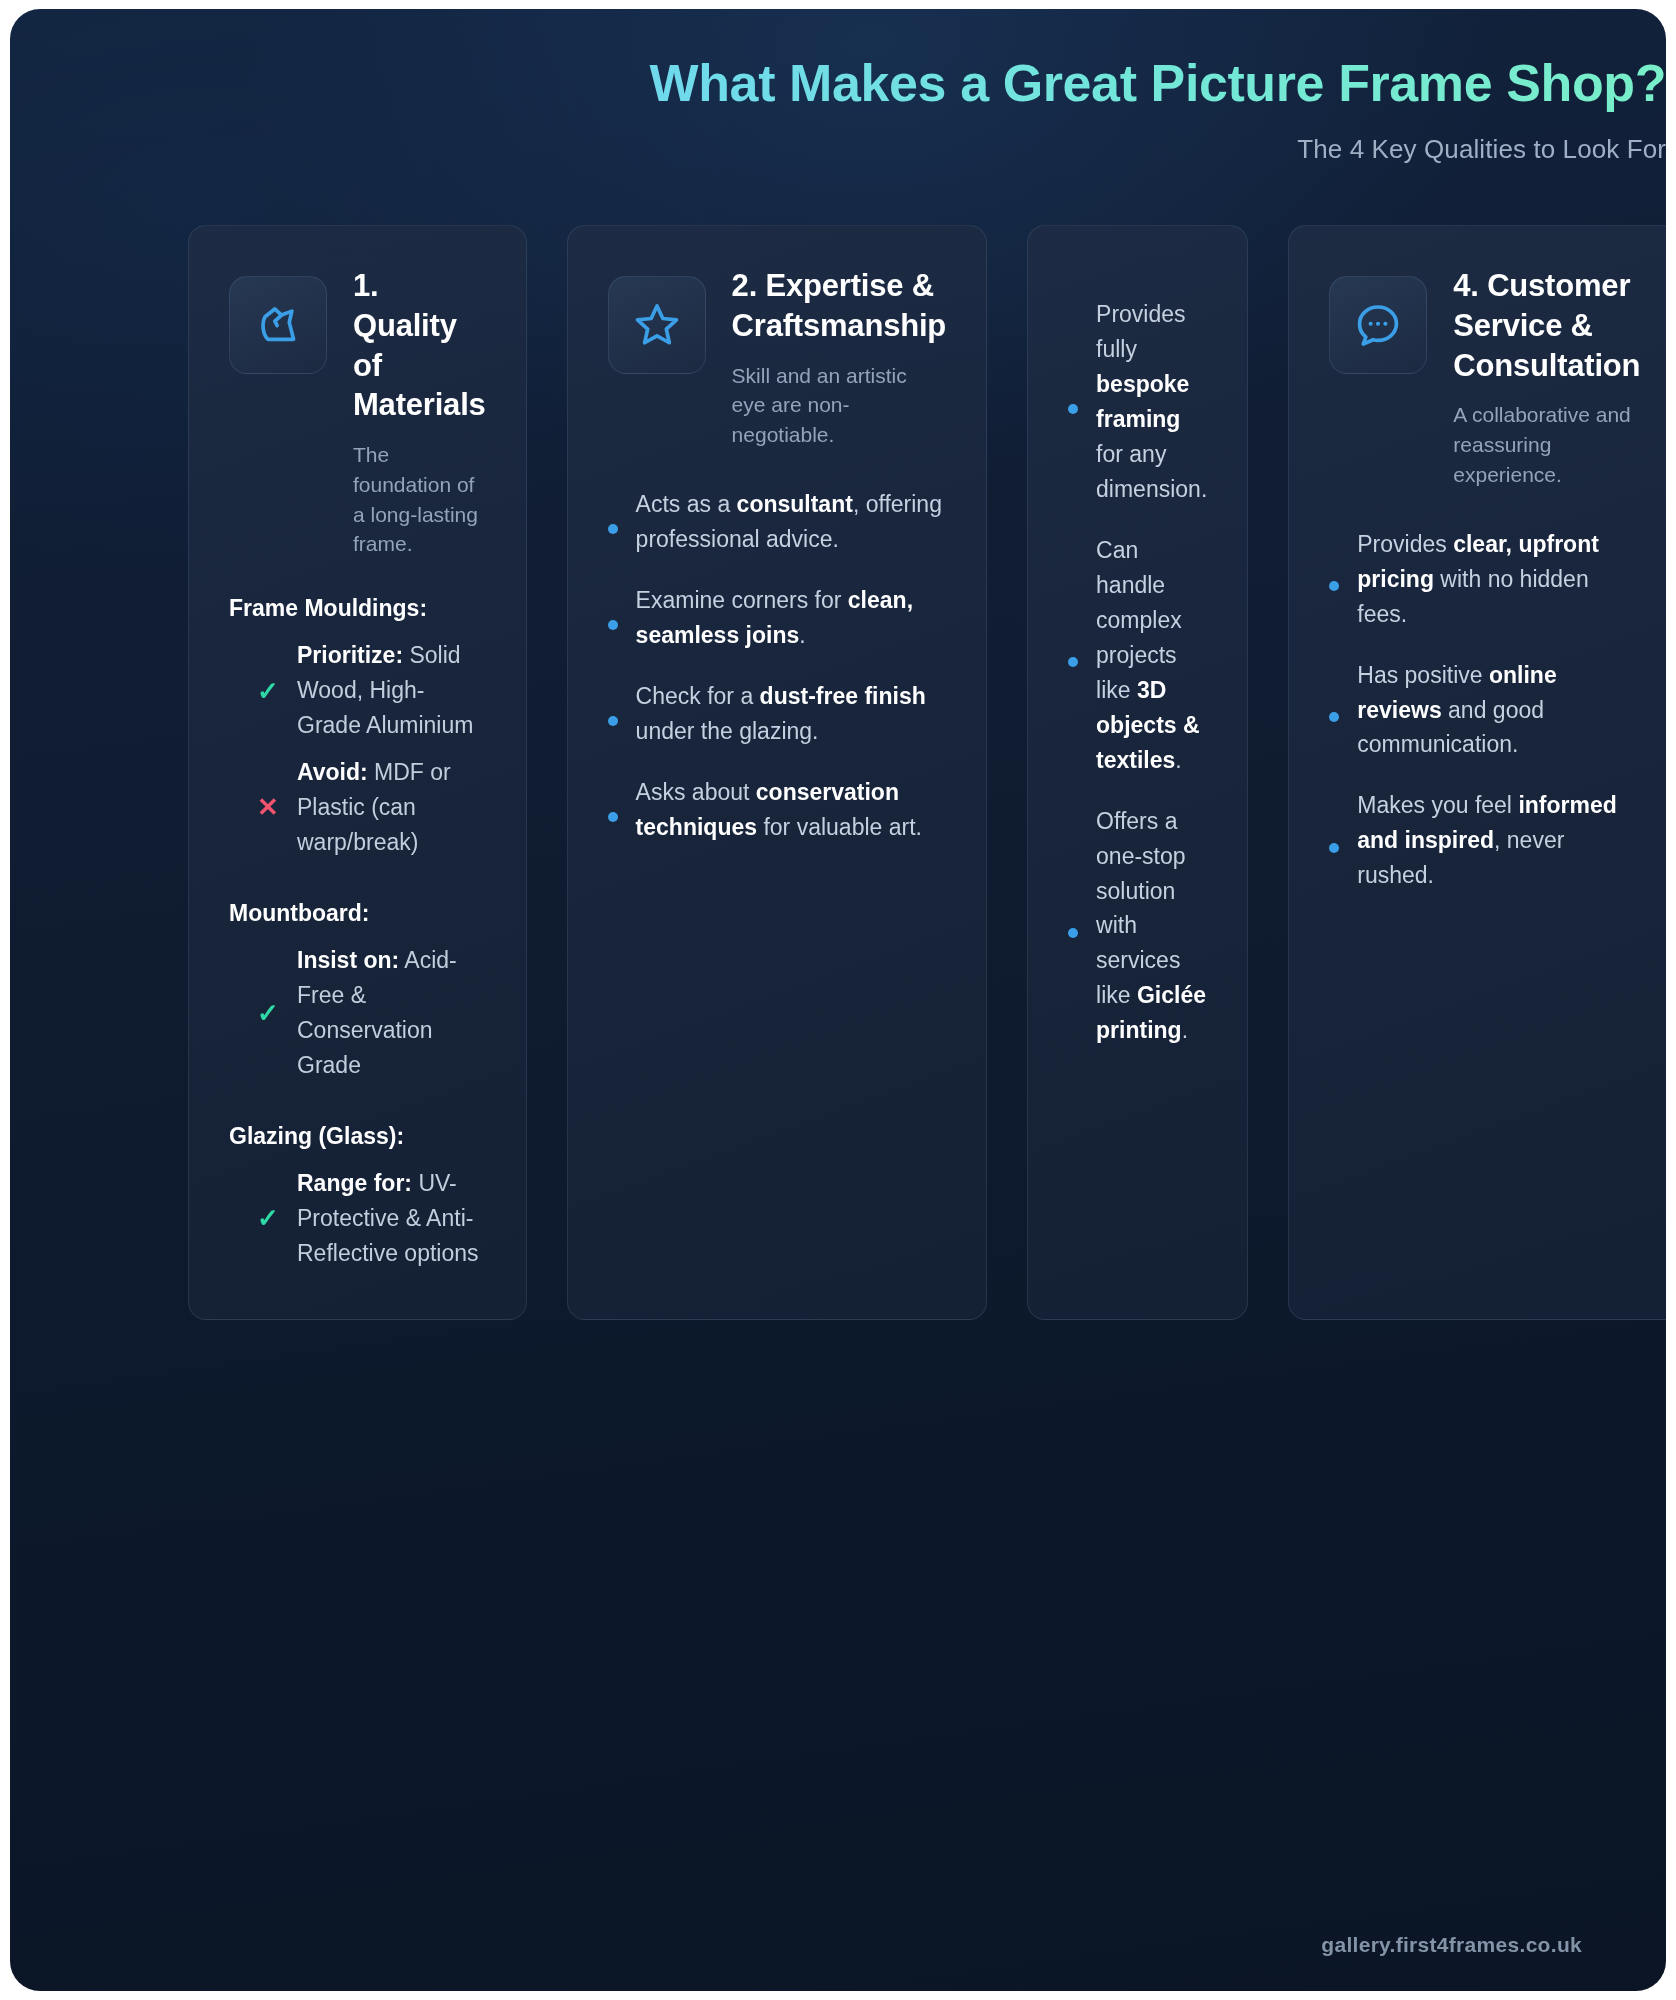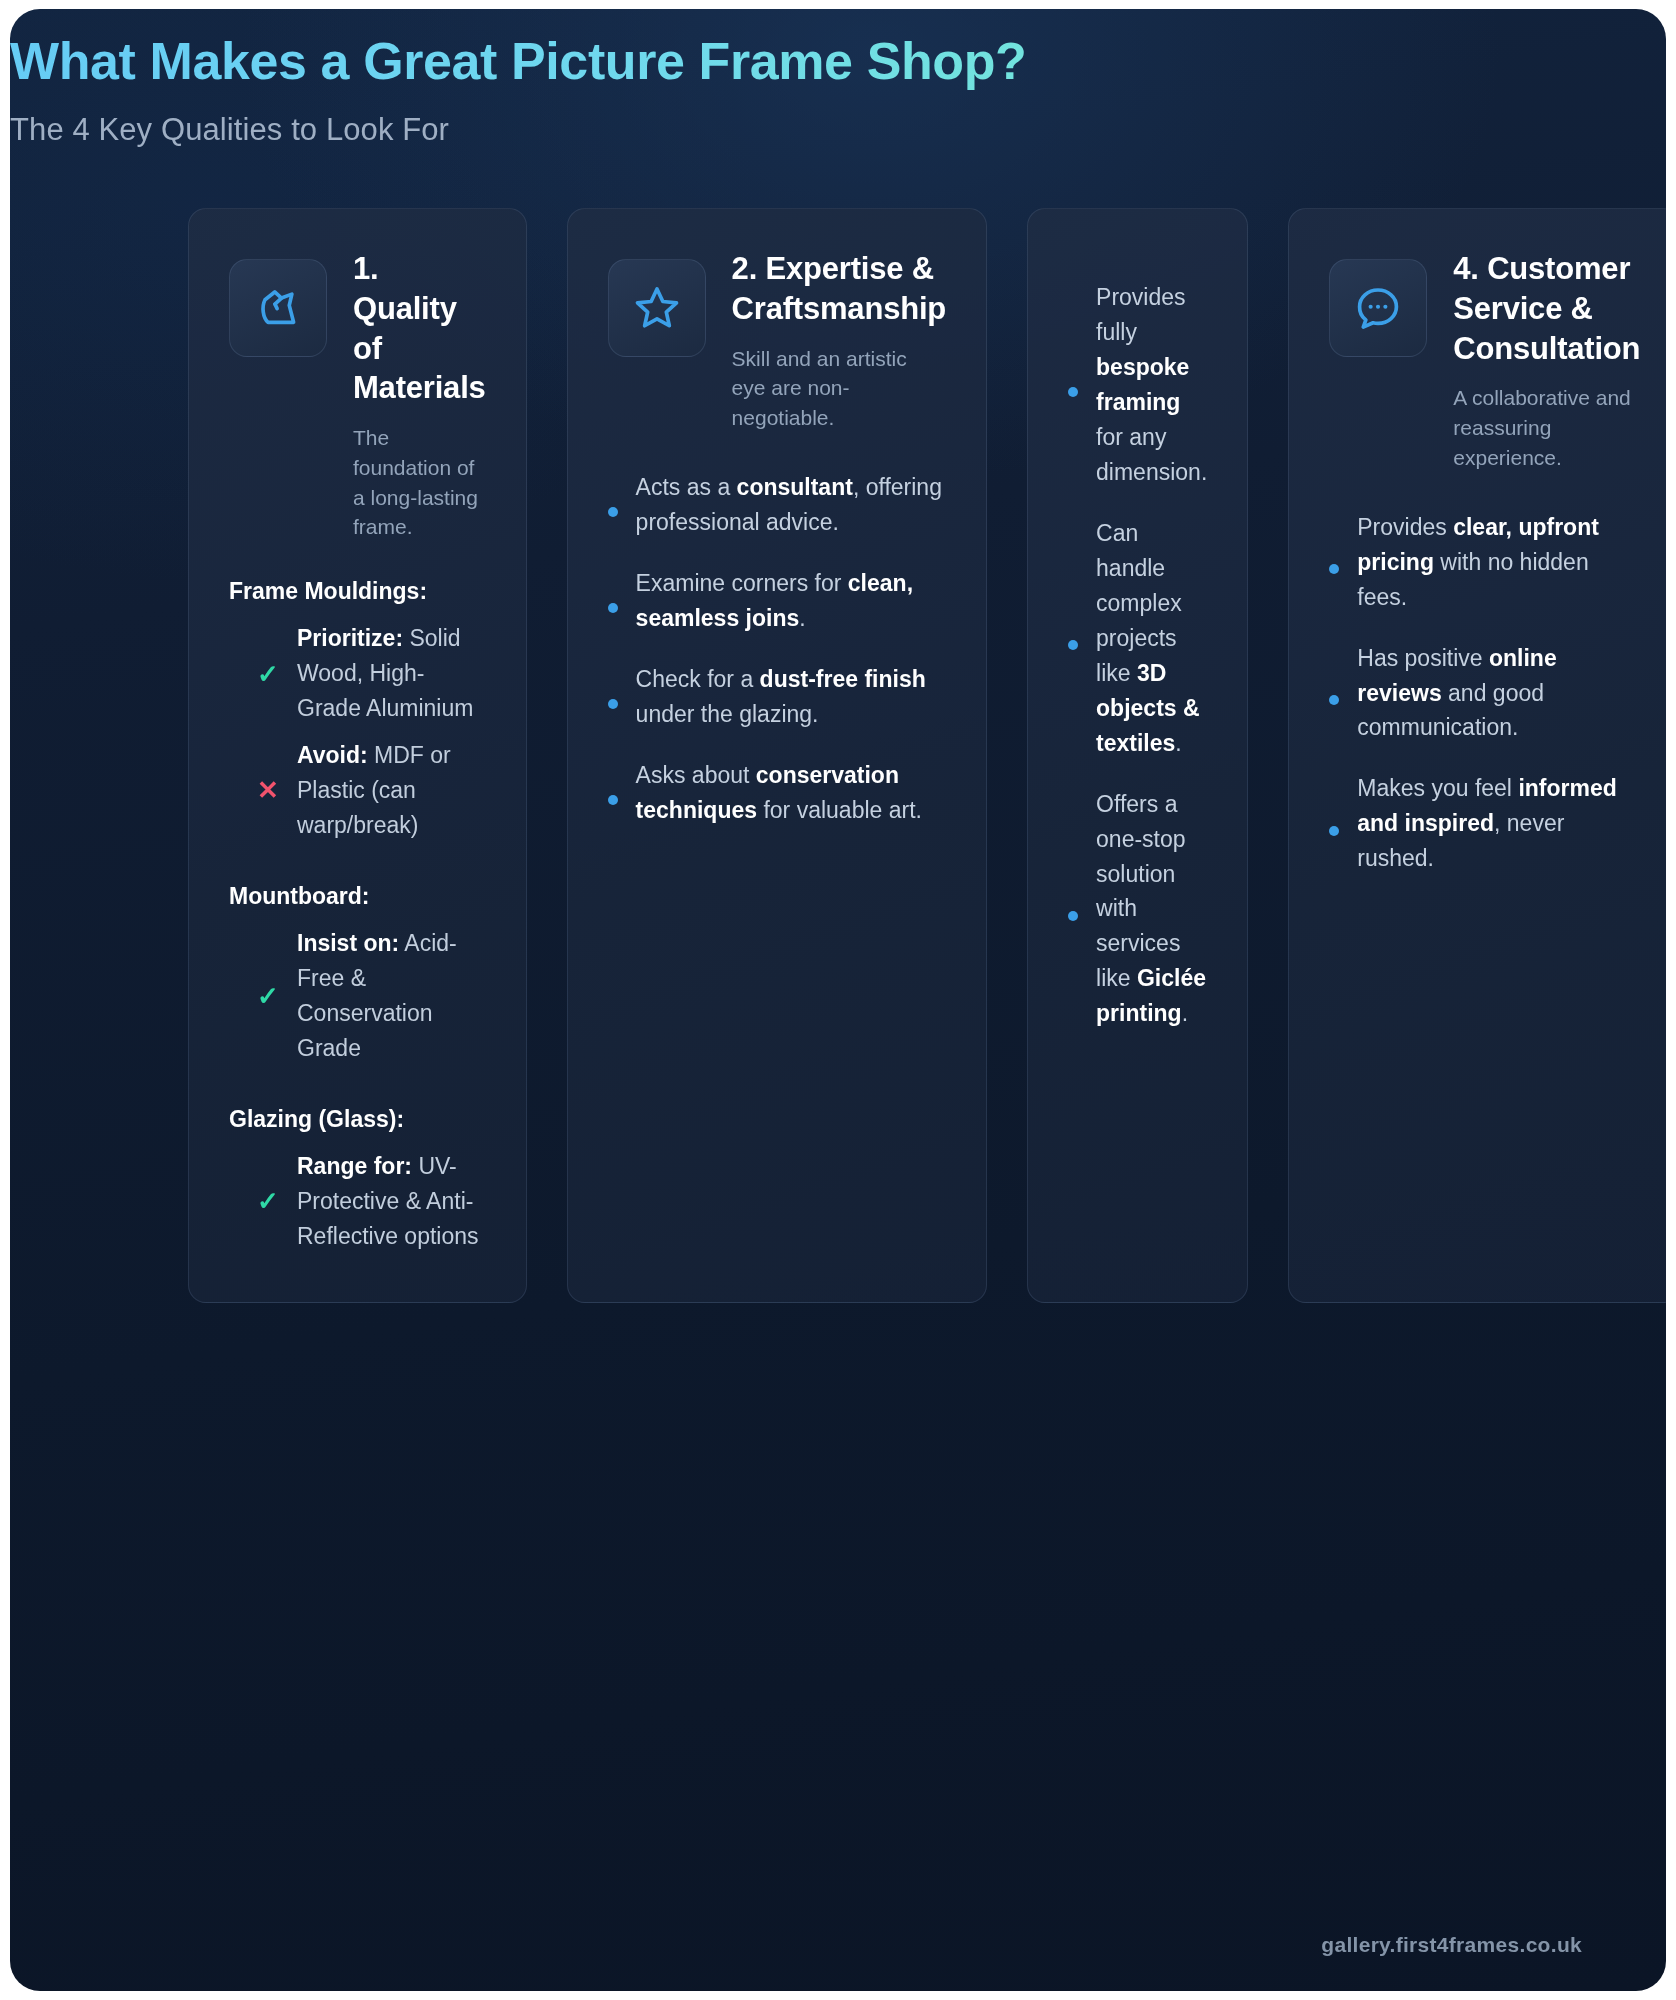--- a/index.html
+++ b/index.html
@@ -26,38 +26,38 @@
     height: 1982px;
     border-radius: 30px;
     overflow: hidden;
     background:
       radial-gradient(ellipse 900px 620px at 52% 2%, rgba(30,62,104,0.45) 0%, rgba(16,31,55,0.0) 70%),
       radial-gradient(ellipse 760px 520px at 12% 10%, rgba(20,46,82,0.35) 0%, rgba(13,25,45,0) 72%),
       linear-gradient(172deg, #12243f 0%, #101d33 28%, #0d192c 62%, #0b1526 100%);
   }
 
   
-  .header { padding-top: 23px; text-align: left; }
+  .header { padding-top: 45px; text-align: right; }
 
   .title {
     font-size: 52px;
     font-weight: bold;
     letter-spacing: -0.4px;
     line-height: 1.12;
     background-image: linear-gradient(95deg, #66ccf5 0%, #6fd8ee 36%, #73e7d8 70%, #79eec9 100%);
     -webkit-background-clip: text;
     background-clip: text;
     color: transparent;
     -webkit-text-fill-color: transparent;
     text-shadow: none;
   }
 
   .subtitle {
     margin-top: 22px;
-    font-size: 31px;
+    font-size: 26px;
     color: #9fafc4;
     font-weight: 400;
     letter-spacing: 0.1px;
   }
 
   
   .grid {
     margin: 0 auto;
     padding: 60px 68px 0 68px;
     display: grid;

